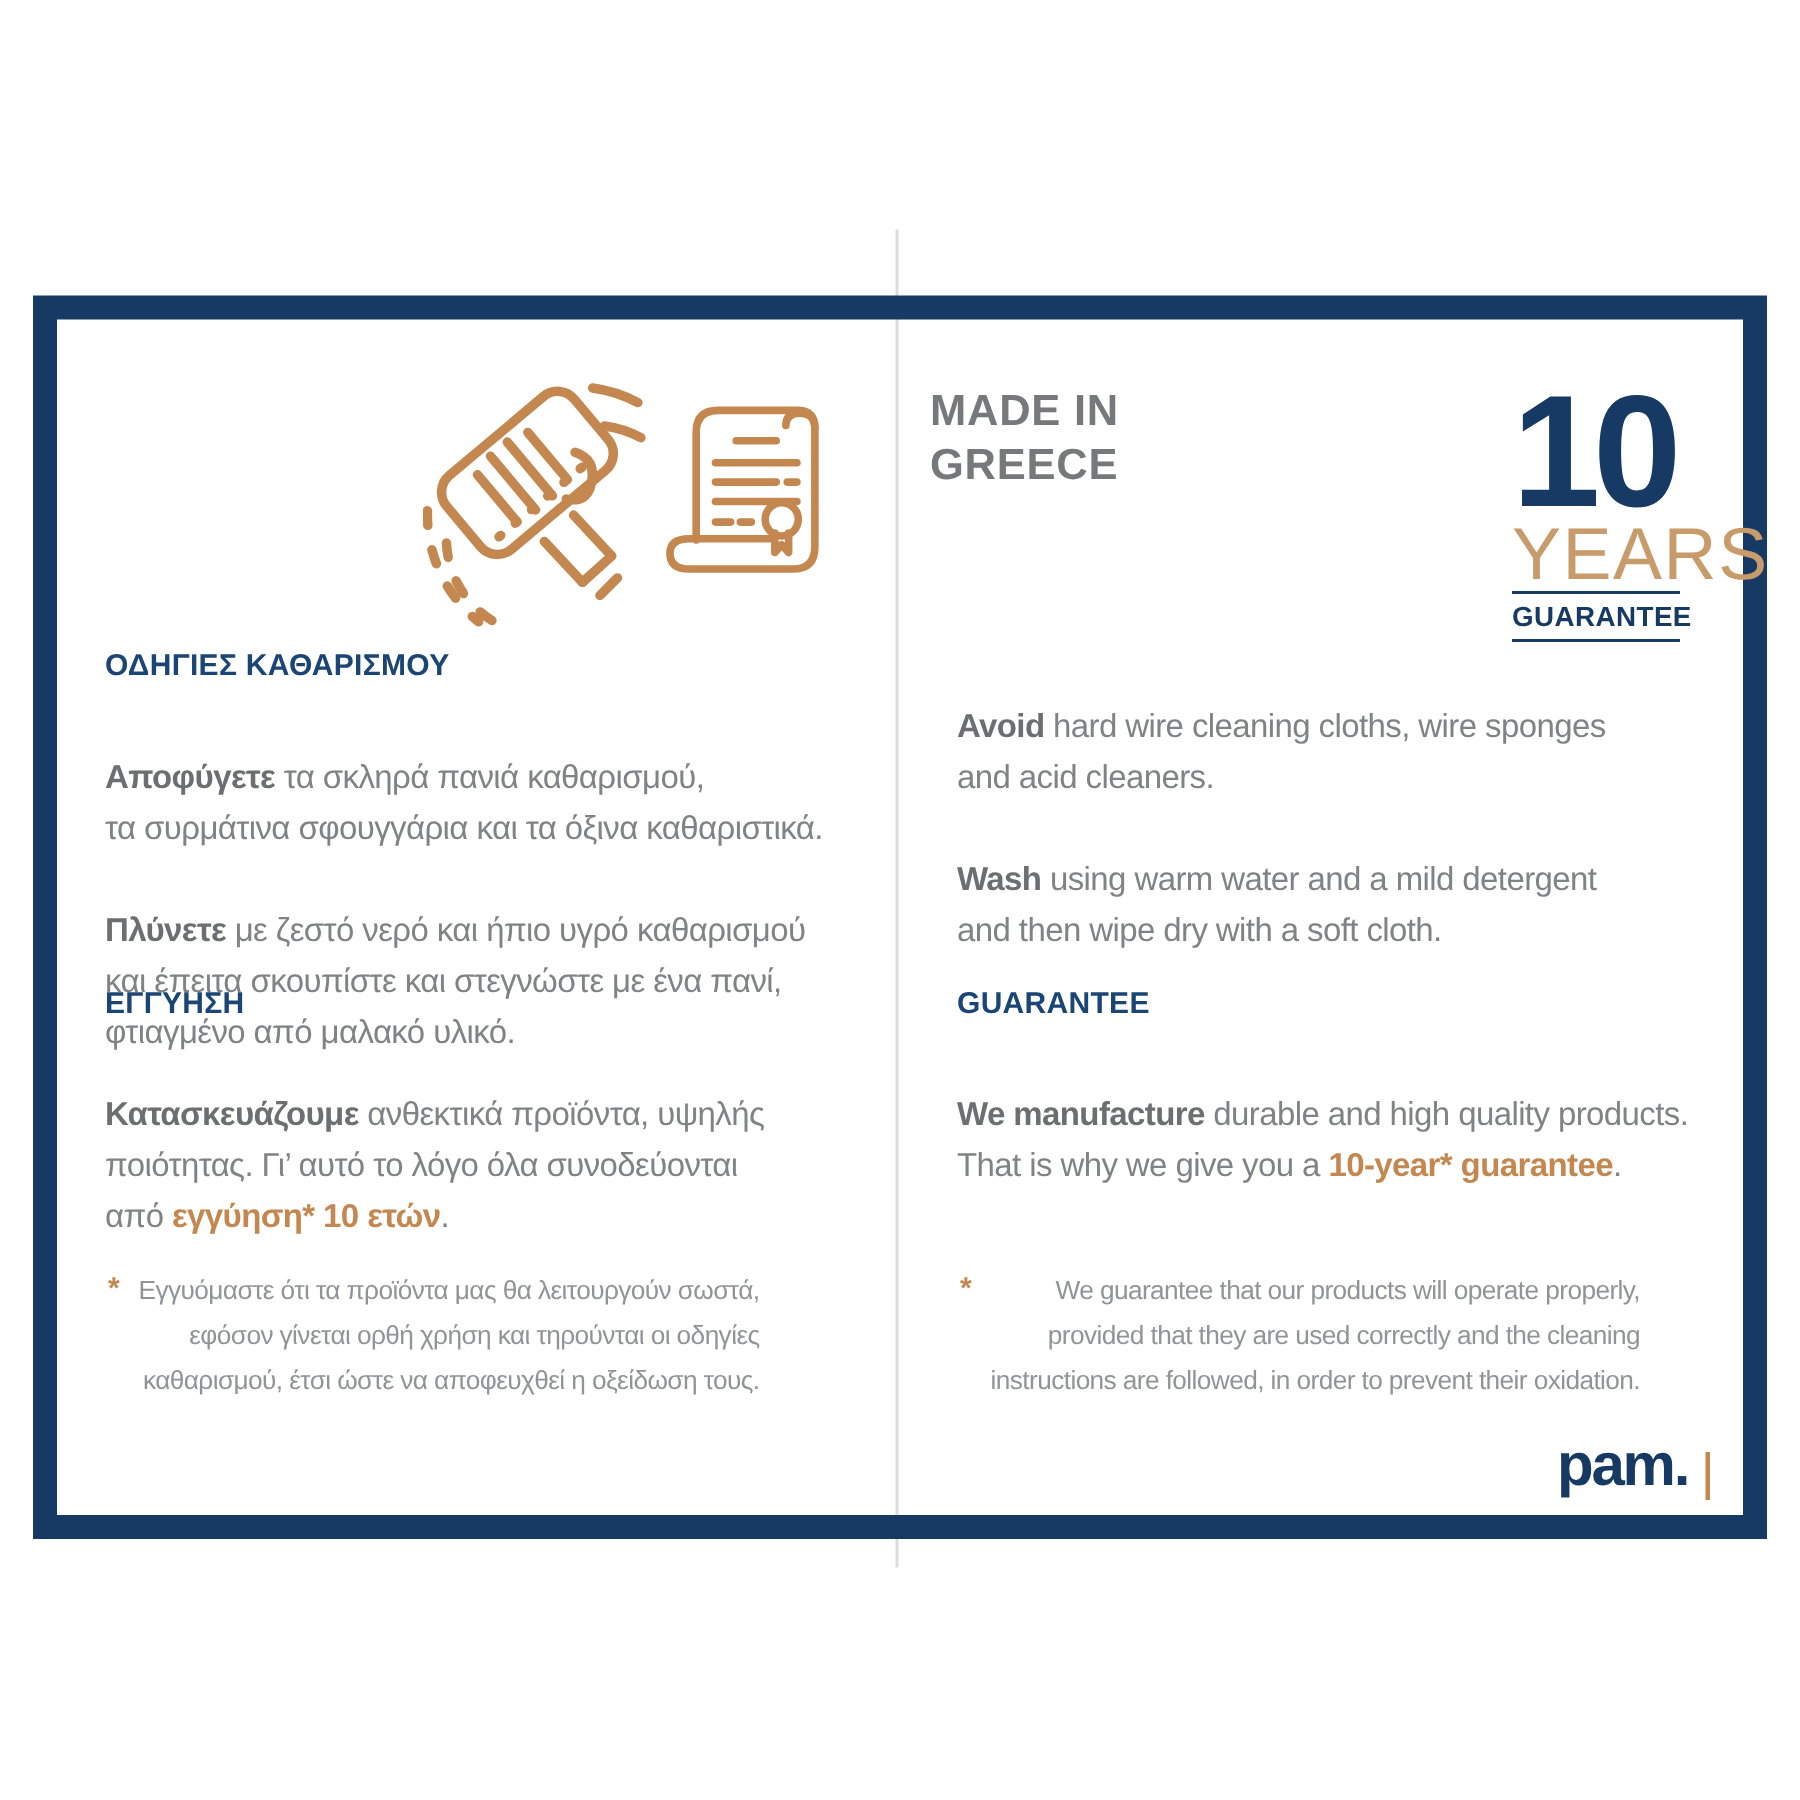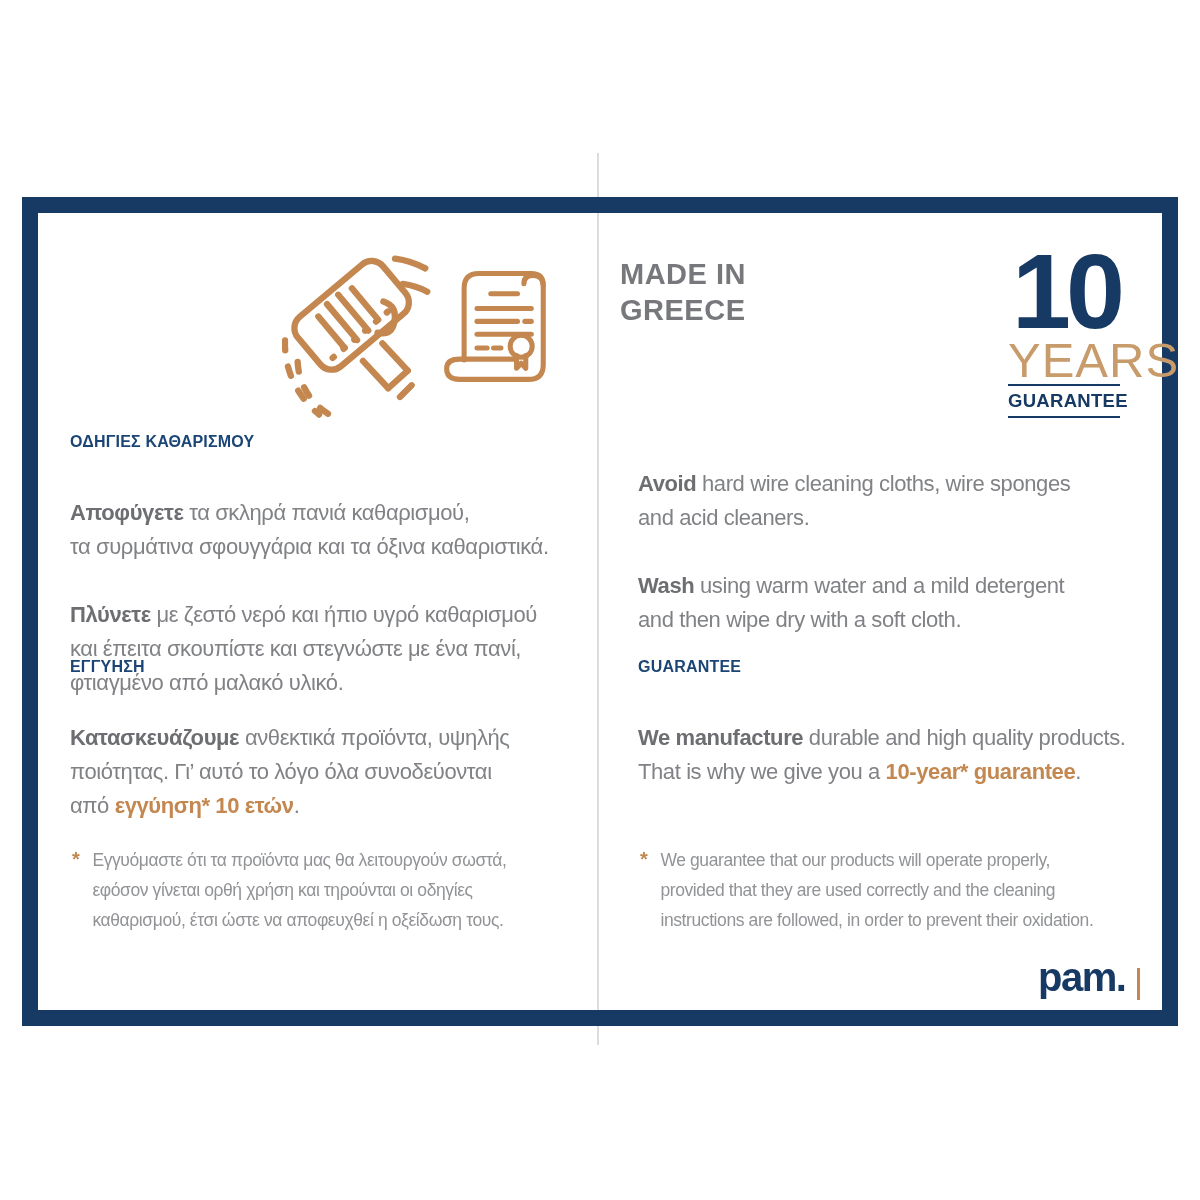--- a/index.html
+++ b/index.html
@@ -41,21 +41,21 @@
 
   .icon-hand { position: absolute; left: 282px; top: 245px; width: 156px; height: 190px; }
   .icon-cert { position: absolute; left: 438px; top: 257px; width: 124px; height: 138px; }
 
   .made-in {
     position: absolute; left: 620px; top: 256px;
     font-size: 29px; font-weight: bold; line-height: 36px;
     letter-spacing: 0.5px; color: var(--made-in-gray);
   }
 
-  .badge { position: absolute; left: 1008px; top: 245px; width: 112px; text-align: right; }
+  .badge { position: absolute; left: 1008px; top: 255px; width: 112px; text-align: left; }
   .badge-number {
     font-size: 106px; font-weight: bold; line-height: 92px;
     letter-spacing: -5px; color: var(--navy);
   }
   .badge-years {
     font-size: 49px; line-height: 38px; letter-spacing: 1px;
     color: var(--tan-light); margin-top: 4px;
   }
   .badge-rule { height: 2px; background: var(--navy); margin-top: 5px; }
   .badge-guarantee {
@@ -63,41 +63,41 @@
     color: var(--navy); line-height: 21px; margin-top: 4px;
   }
 
   .sec { position: absolute; width: 532px; }
   .sec-left-clean  { left: 70px;  top: 433px; }
   .sec-left-guar   { left: 70px;  top: 658px; }
   .sec-right-clean { left: 638px; top: 433px; }
   .sec-right-guar  { left: 638px; top: 658px; }
   .sec h2 {
     margin: 0 0 11px 0;
-    font-size: 16px; font-weight: bold; letter-spacing: 0.2px;
+    font-size: 20px; font-weight: bold; letter-spacing: 0.2px;
     color: var(--heading-navy);
   }
   .body-text {
     font-size: 22px; line-height: 34px; letter-spacing: -0.4px;
     color: var(--body-gray);
     white-space: pre-line;
   }
   .lead { font-weight: bold; color: var(--lead-gray); }
   .hl   { font-weight: bold; color: var(--tan); }
 
   .footnote {
     position: absolute; top: 845px;
     display: flex; align-items: flex-start; gap: 13px;
     font-size: 17.5px; line-height: 30px; letter-spacing: -0.4px;
     color: var(--footnote-gray);
   }
   .fn-left  { left: 72px;  width: 520px; }
   .fn-right { left: 640px; width: 520px; }
   .fn-star  { color: var(--tan); font-weight: bold; font-size: 20px; line-height: 28px; }
-  .fn-text  { white-space: pre-line; }
+  .fn-text  { white-space: pre-line; text-align: right; }
 
   .logo {
     position: absolute; left: 1038px; top: 952px;
     display: flex; align-items: flex-end; height: 48px;
   }
   .logo-text {
     font-size: 40px; font-weight: bold; letter-spacing: -1.5px;
     color: var(--navy);
   }
   .logo-bar {

